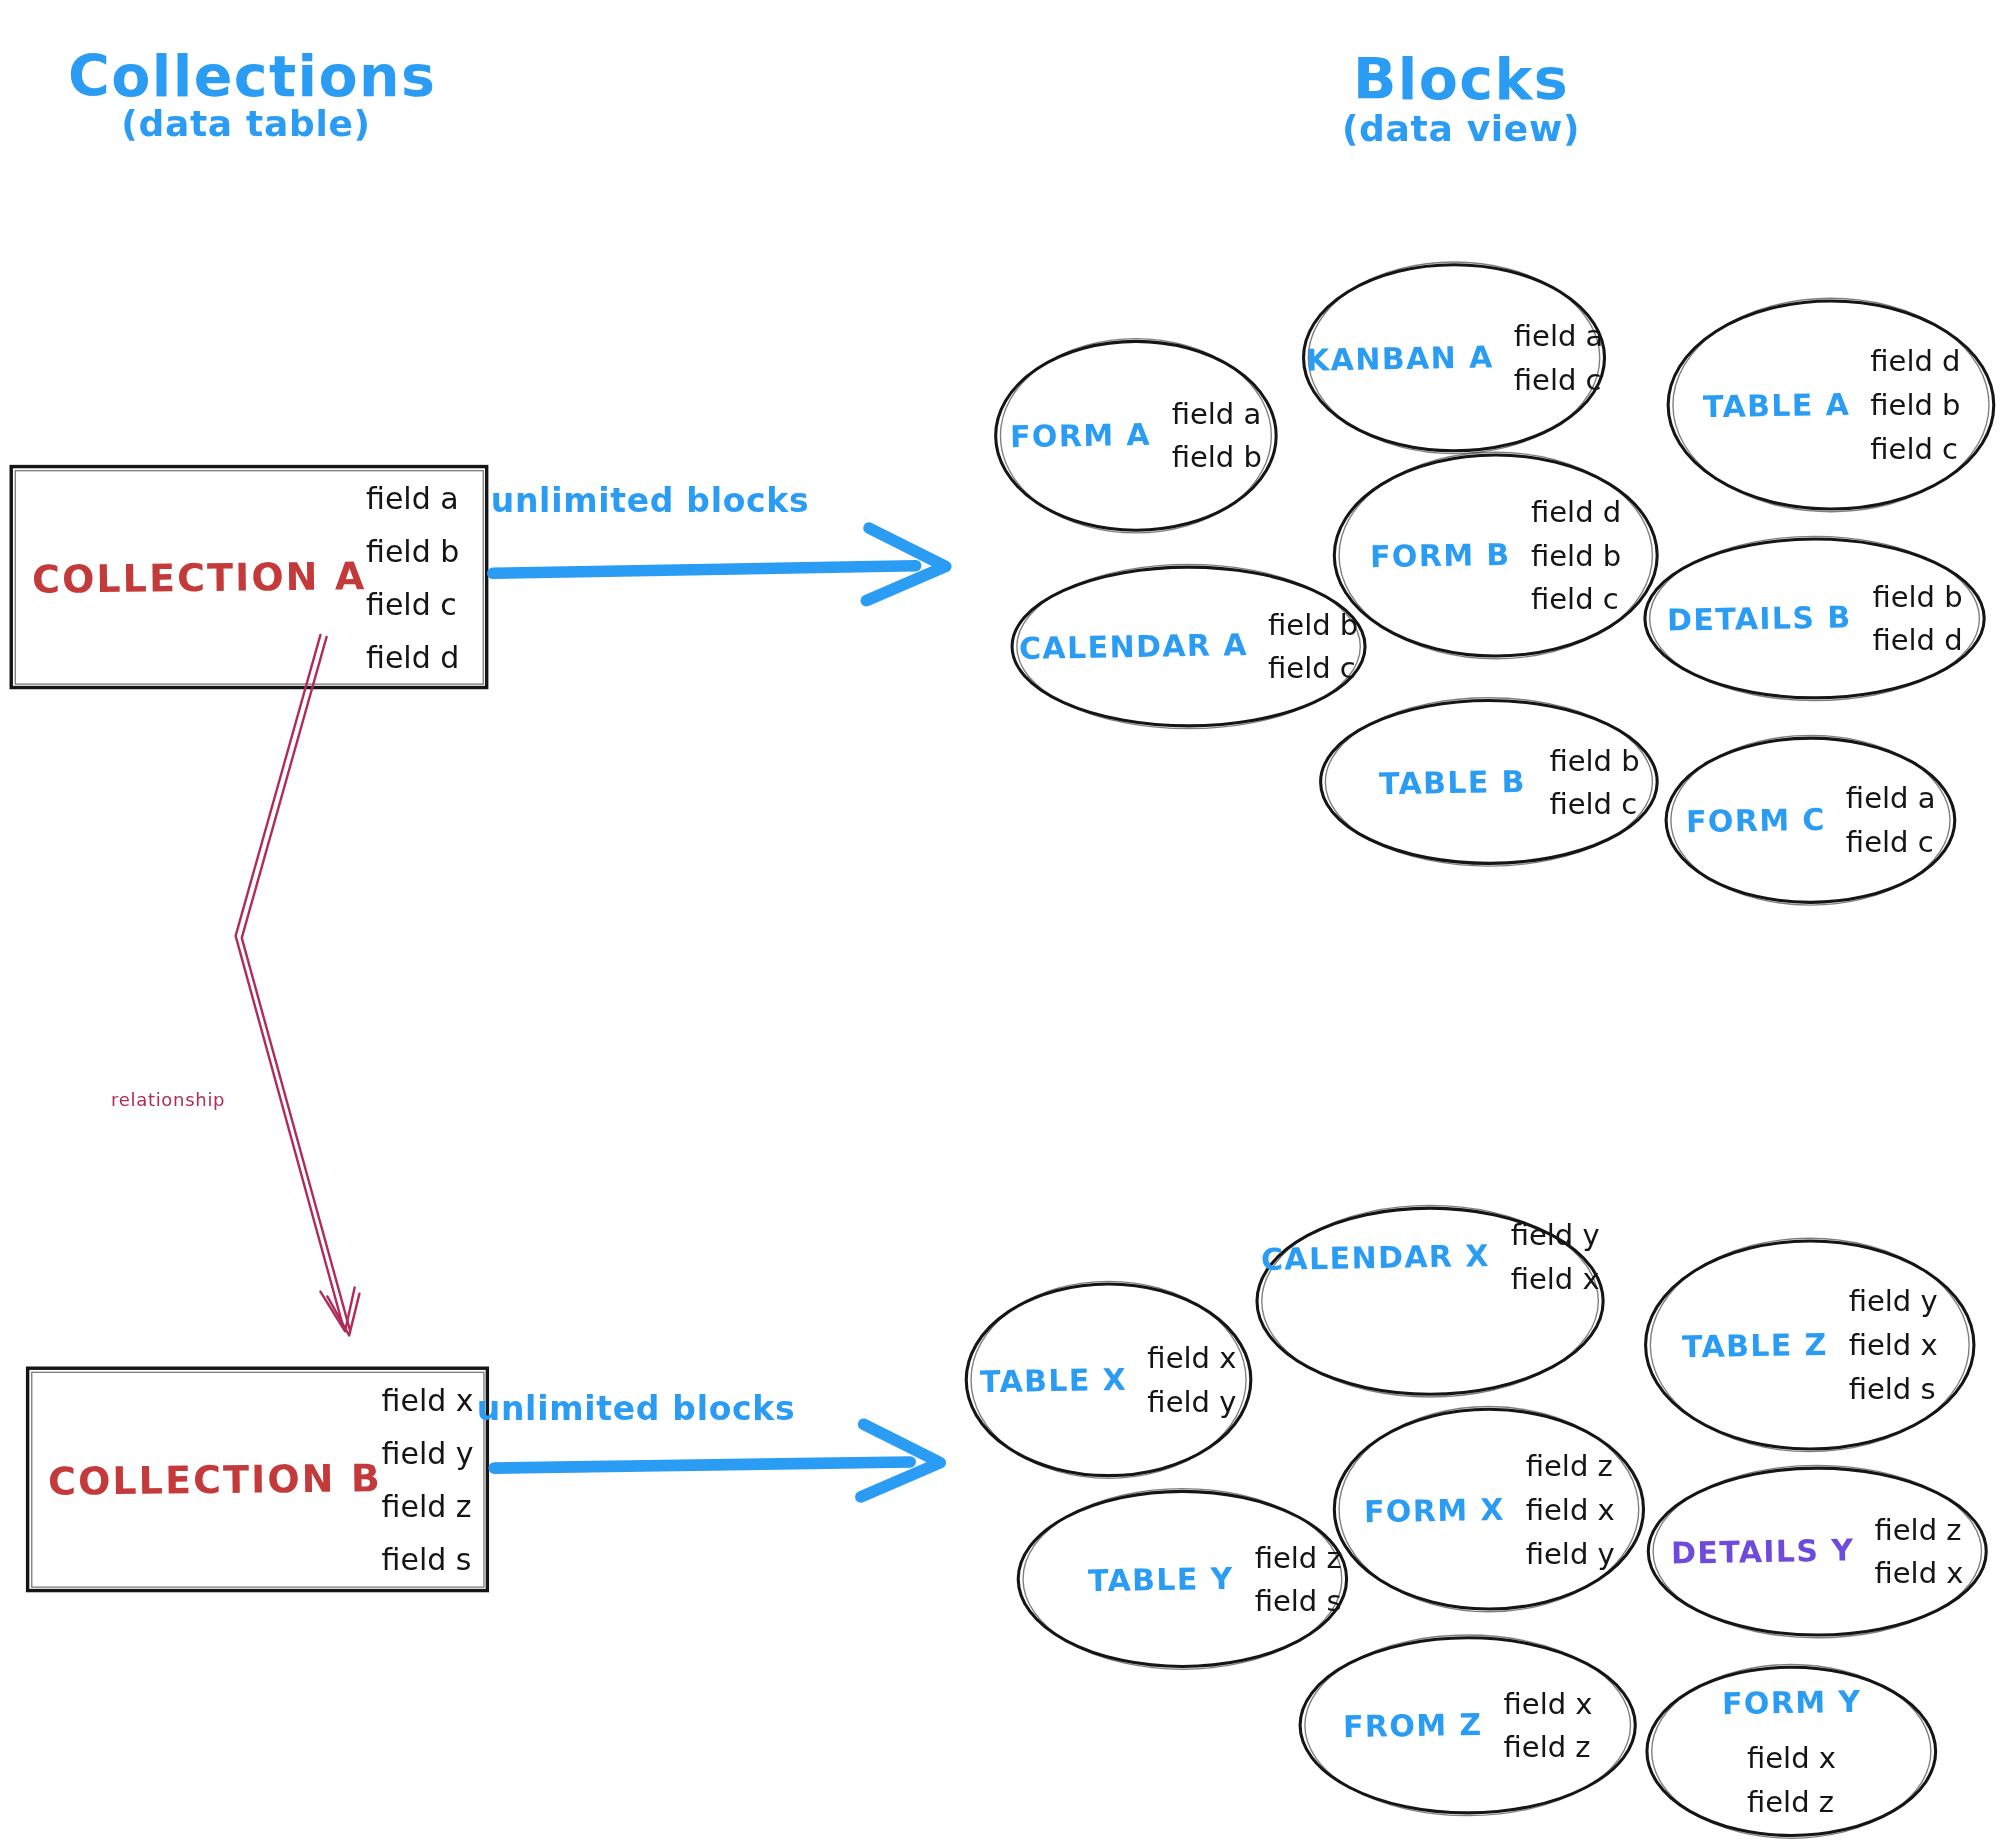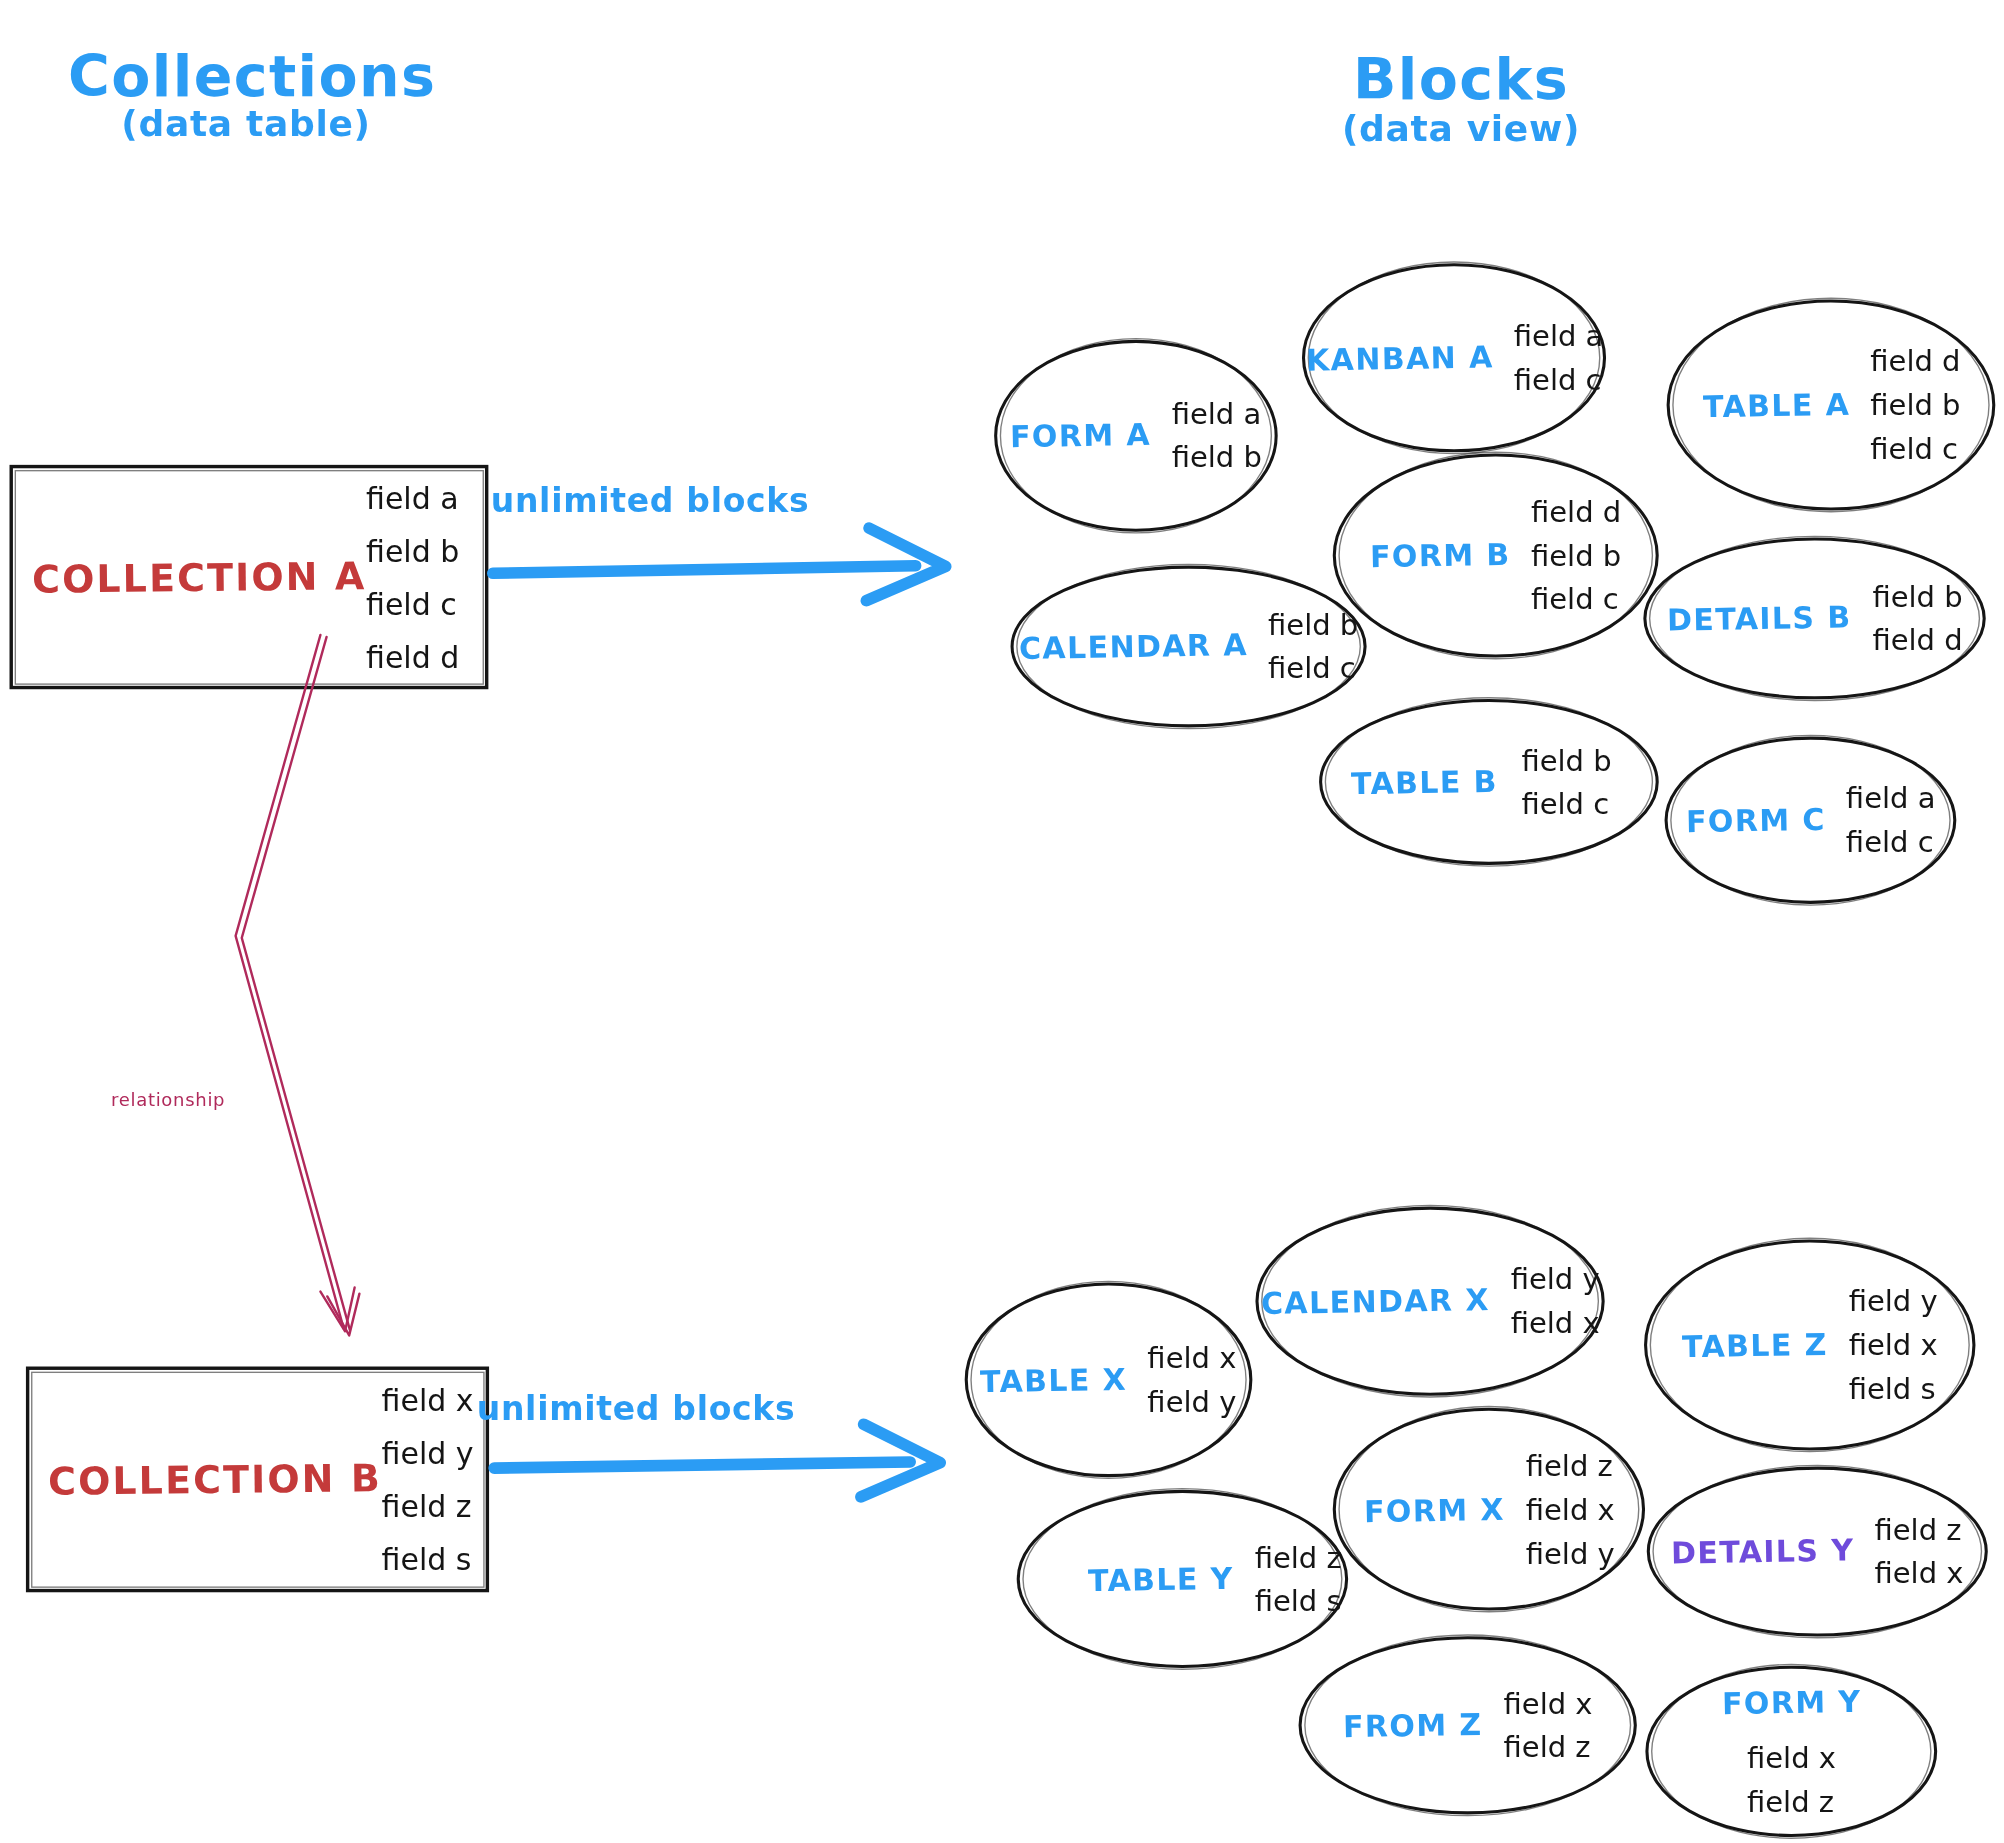--- a/index.html
+++ b/index.html
@@ -203,21 +203,21 @@
 
   <div class="block" style="left:1652px;top:539px;width:326px;height:159px;">
     <span class="blabel" style="color: rgb(43, 156, 244);">DETAILS B</span>
     <span class="bfields">
       <span>field b</span>
       <span>field d</span>
 
     </span>
   </div>
 
-  <div class="block" style="left:1320px;top:701px;width:323px;height:163px;gap:23px;">
+  <div class="block" style="left:1348px;top:701px;width:323px;height:163px;gap:23px;">
     <span class="blabel" style="color: rgb(43, 156, 244);">TABLE B</span>
     <span class="bfields">
       <span>field b</span>
       <span>field c</span>
 
     </span>
   </div>
 
   <div class="block" style="left:1673px;top:738px;width:275px;height:164px;">
     <span class="blabel" style="color: rgb(43, 156, 244);">FORM C</span>
@@ -230,21 +230,21 @@
 
   <div class="block" style="left:976px;top:1284px;width:264px;height:192px;">
     <span class="blabel" style="color: rgb(43, 156, 244);">TABLE X</span>
     <span class="bfields">
       <span>field x</span>
       <span>field y</span>
 
     </span>
   </div>
 
-  <div class="block" style="left:1264px;top:1208px;width:333px;height:186px;">
+  <div class="block" style="left:1264px;top:1164px;width:333px;height:186px;">
     <span class="blabel" style="color: rgb(43, 156, 244);">CALENDAR X</span>
     <span class="bfields">
       <span>field y</span>
       <span>field x</span>
 
     </span>
   </div>
 
   <div class="block" style="left:1656px;top:1241px;width:308px;height:208px;">
     <span class="blabel" style="color: rgb(43, 156, 244);">TABLE Z</span>

